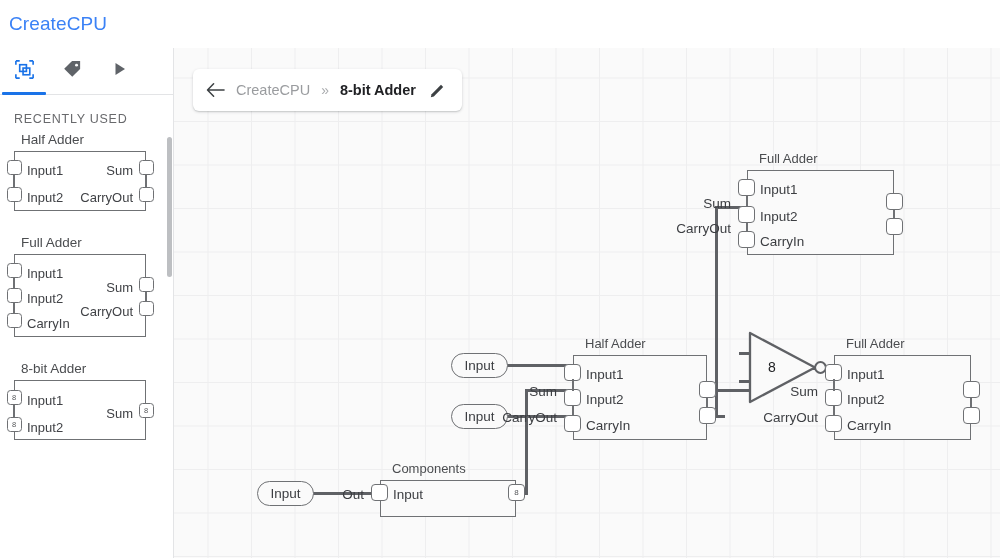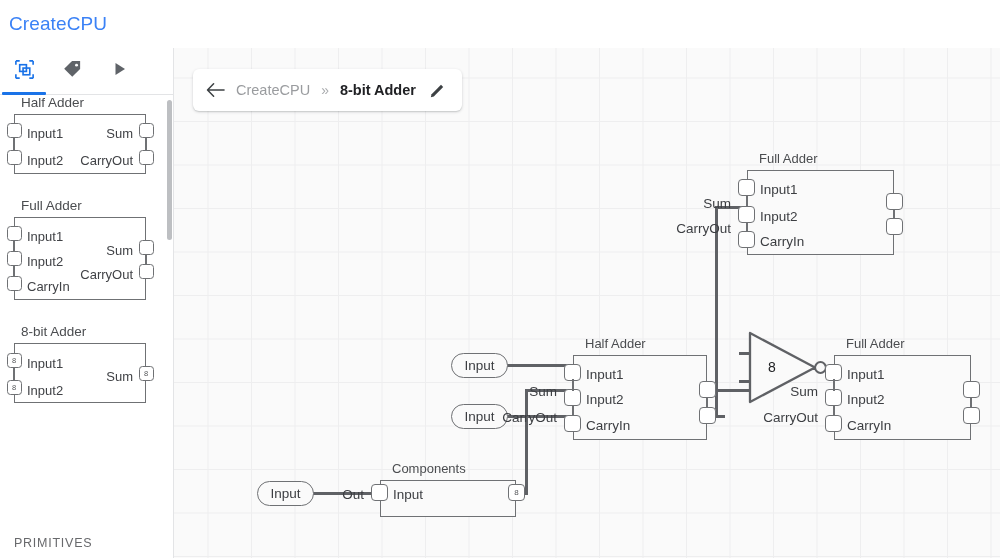--- a/index.html
+++ b/index.html
@@ -183,20 +183,21 @@
       <div class="tab">
         <span>
           <svg width="16" height="16" viewBox="0 0 16 16">
             <path d="M3.5 2 13 8l-9.5 6z" fill="#5f6368"></path>
           </svg>
         </span>
       </div>
     </div>
 
 
+    <div class="section-label">RECENTLY USED</div>
 
     <div class="palette">
       <div class="sb-scroll"></div>
       <div class="palette-inner">
 
         <div class="comp">
           <div class="comp-title">Half Adder</div>
           <div class="comp-body" style="width:132px;height:60px;">
             <div class="pin left" style="top:8px;"></div>
             <div class="plabel l" style="top:12px;">Input1</div>
@@ -239,23 +240,20 @@
             <div class="plabel l" style="top:40px;">Input2</div>
             <div class="pin-stub" style="left:-1.8px;top:23px;height:14px;"></div>
             <div class="pin right" style="top:22px;">8</div>
             <div class="plabel r" style="top:26px;">Sum</div>
           </div>
         </div>
 
       </div>
     </div>
 
-    <div class="primitives">
-      <div class="section-label" style="padding:0;">PRIMITIVES</div>
-    </div>
   </div>
 
   <div class="canvas">
 
     <div class="breadcrumb">
       <span class="bc-back">
         <svg width="19" height="16" viewBox="0 0 20 16">
           <path d="M8 1.5 1.6 8 8 14.5M1.8 8H19" fill="none" stroke="#3c4043" stroke-width="1.6" stroke-linecap="round" stroke-linejoin="round"></path>
         </svg>
       </span>

